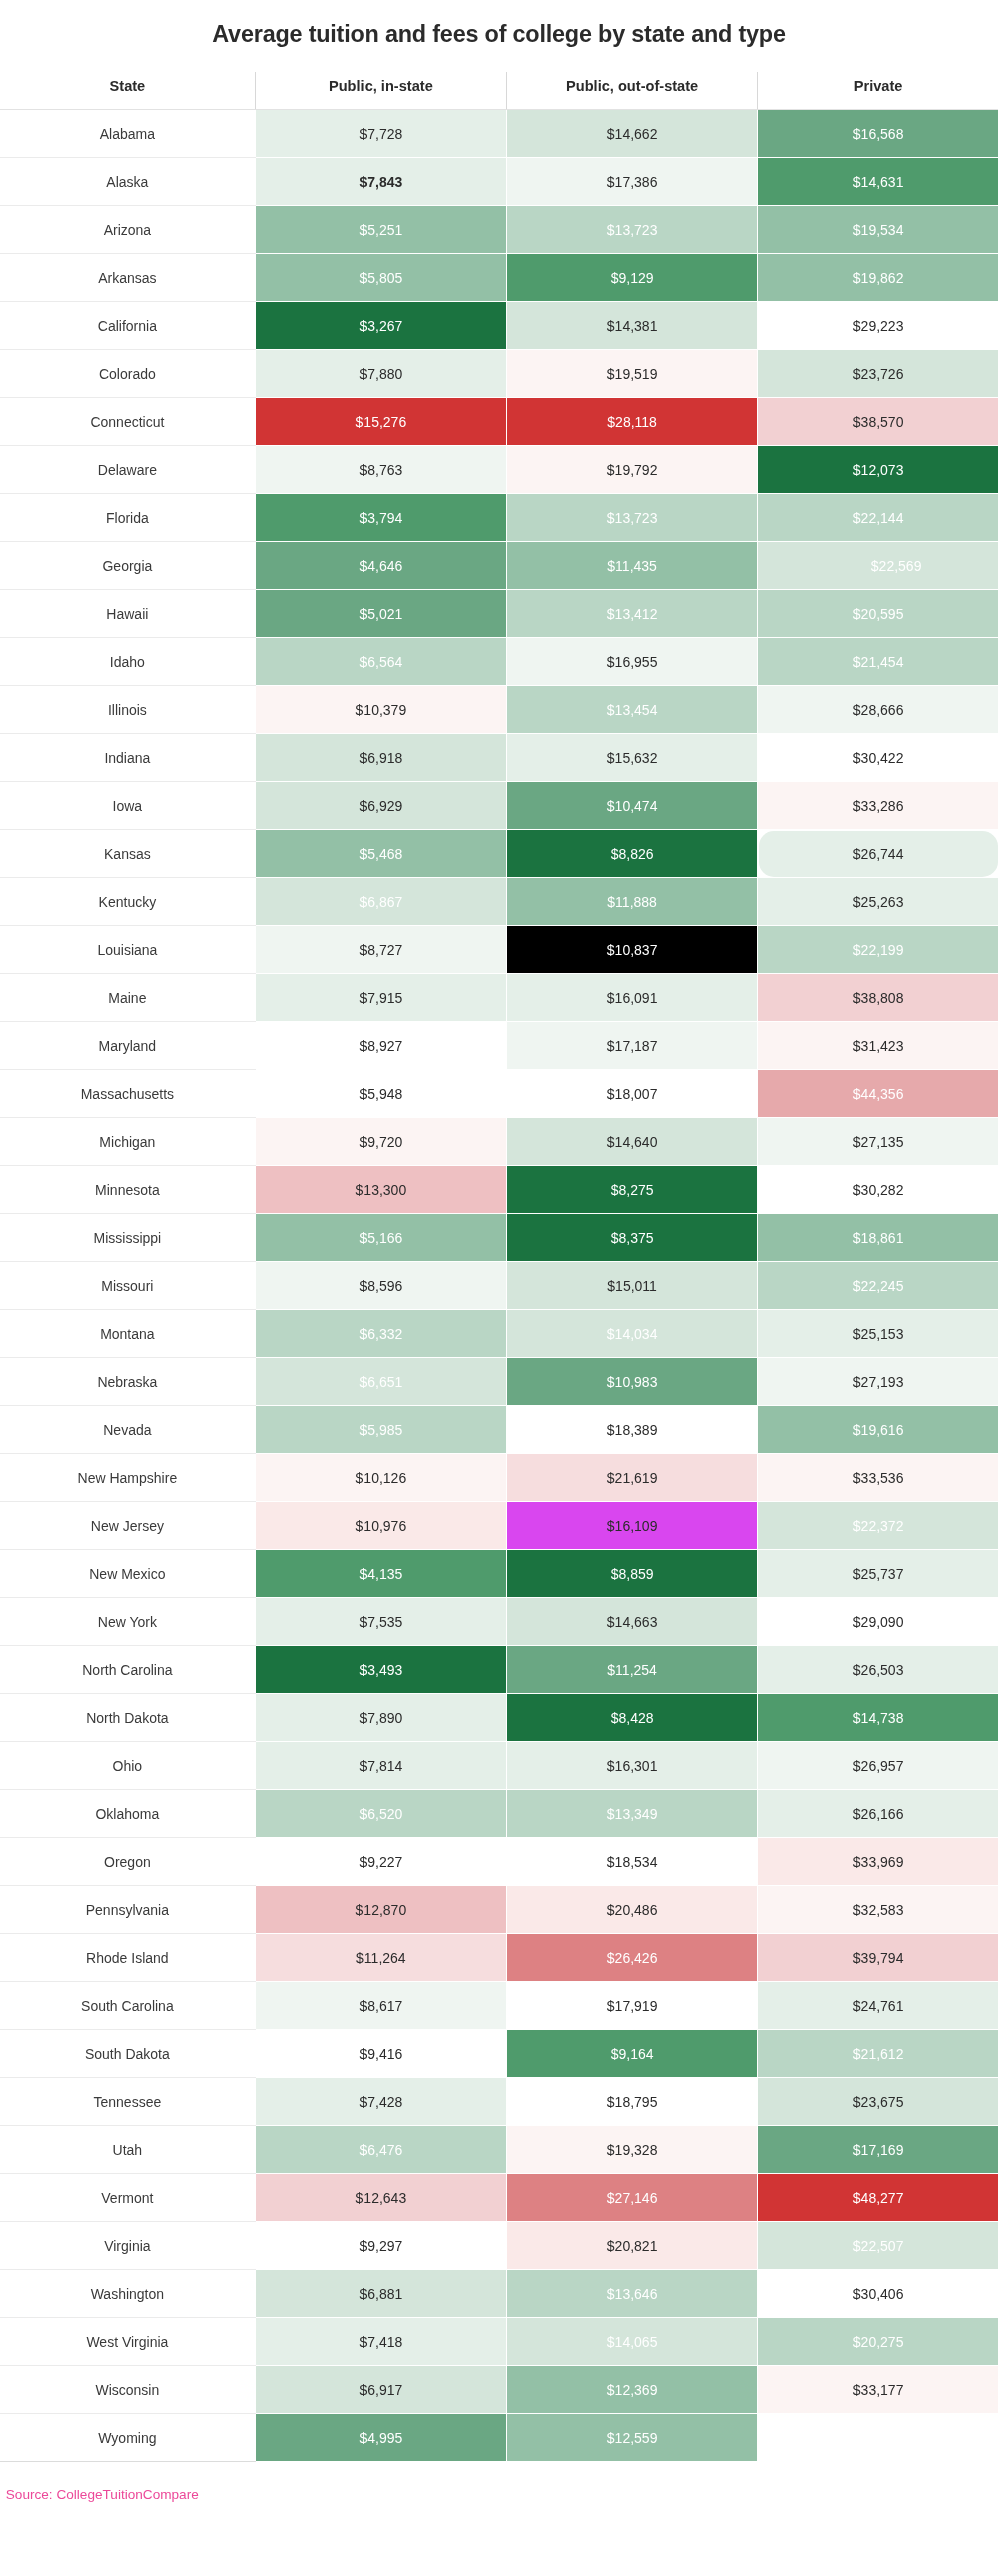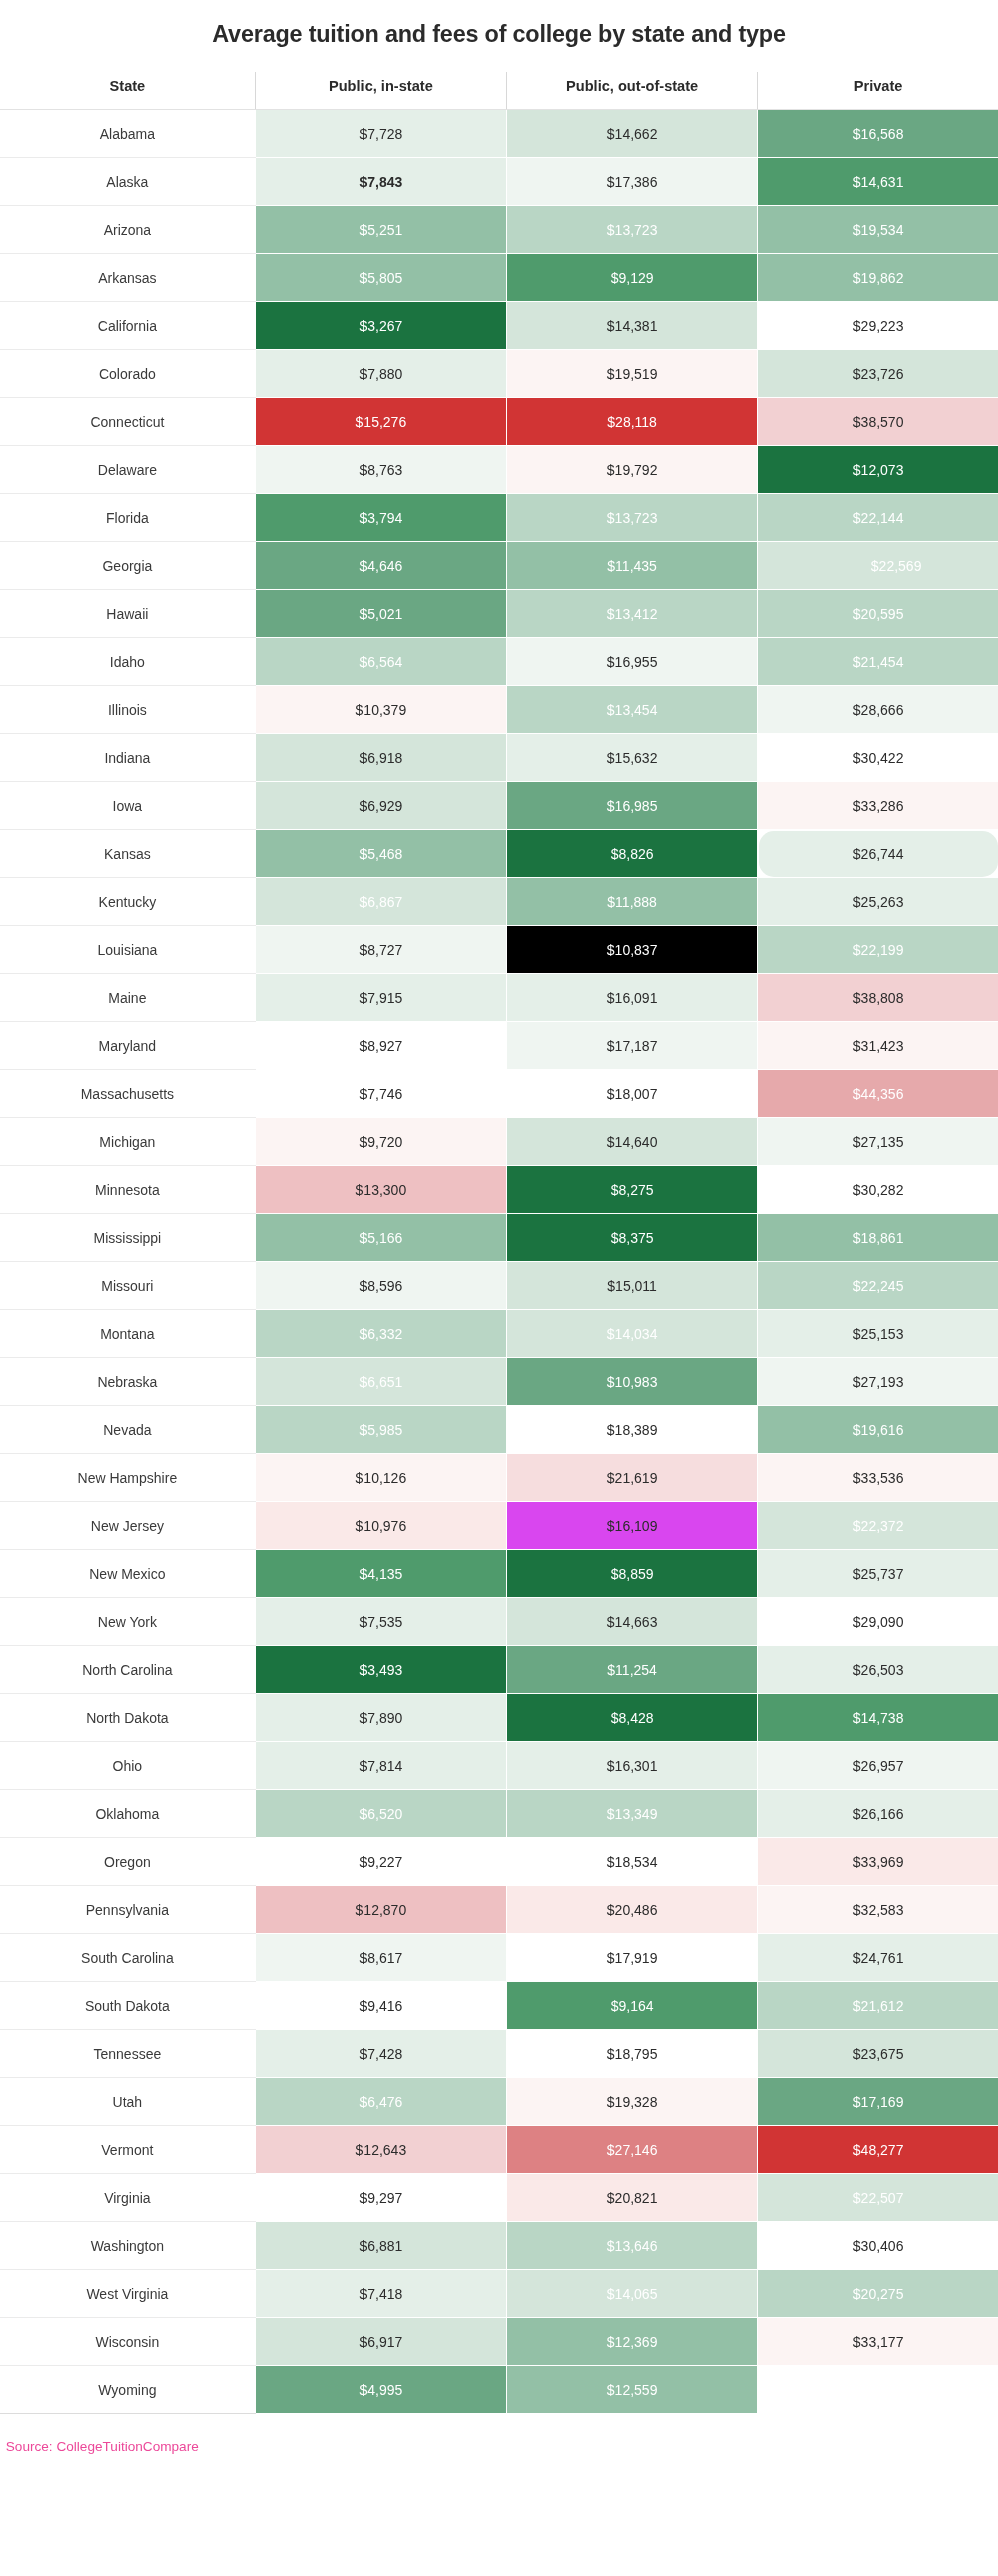--- a/index.html
+++ b/index.html
@@ -192,21 +192,21 @@
         </tr>
         <tr>
           <td class="state-cell">Indiana</td>
           <td class="val-cell" style="background-color: rgb(212, 229, 218);">$6,918</td>
           <td class="val-cell" style="background-color: rgb(228, 239, 232);">$15,632</td>
           <td class="val-cell" style="background-color: rgb(255, 255, 255);">$30,422</td>
         </tr>
         <tr>
           <td class="state-cell">Iowa</td>
           <td class="val-cell" style="background-color: rgb(212, 229, 218);">$6,929</td>
-          <td class="val-cell light-text" style="background-color: rgb(106, 167, 131);">$16,985</td>
+          <td class="val-cell light-text" style="background-color: rgb(106, 167, 131);">$10,474</td>
           <td class="val-cell" style="background-color: rgb(252, 244, 243);">$33,286</td>
         </tr>
         <tr>
           <td class="state-cell">Kansas</td>
           <td class="val-cell light-text" style="background-color: rgb(147, 192, 166);">$5,468</td>
           <td class="val-cell light-text" style="background-color: rgb(27, 115, 64);">$8,826</td>
           <td class="val-cell" style="background-color: rgb(228, 239, 232); border-radius: 16px;">$26,744</td>
         </tr>
         <tr>
           <td class="state-cell">Kentucky</td>
@@ -227,21 +227,21 @@
           <td class="val-cell" style="background-color: rgb(242, 208, 210);">$38,808</td>
         </tr>
         <tr>
           <td class="state-cell">Maryland</td>
           <td class="val-cell" style="background-color: rgb(255, 255, 255);">$8,927</td>
           <td class="val-cell" style="background-color: rgb(239, 245, 241);">$17,187</td>
           <td class="val-cell" style="background-color: rgb(252, 244, 243);">$31,423</td>
         </tr>
         <tr>
           <td class="state-cell">Massachusetts</td>
-          <td class="val-cell" style="background-color: rgb(255, 255, 255);">$7,746</td>
+          <td class="val-cell" style="background-color: rgb(255, 255, 255);">$5,948</td>
           <td class="val-cell" style="background-color: rgb(255, 255, 255);">$18,007</td>
           <td class="val-cell light-text" style="background-color: rgb(230, 169, 171);">$44,356</td>
         </tr>
         <tr>
           <td class="state-cell">Michigan</td>
           <td class="val-cell" style="background-color: rgb(252, 244, 243);">$9,720</td>
           <td class="val-cell" style="background-color: rgb(212, 229, 218);">$14,640</td>
           <td class="val-cell" style="background-color: rgb(239, 245, 241);">$27,135</td>
         </tr>
         <tr>
@@ -334,20 +334,26 @@
           <td class="val-cell" style="background-color: rgb(255, 255, 255);">$18,534</td>
           <td class="val-cell" style="background-color: rgb(250, 233, 232);">$33,969</td>
         </tr>
         <tr>
           <td class="state-cell">Pennsylvania</td>
           <td class="val-cell" style="background-color: rgb(238, 192, 194);">$12,870</td>
           <td class="val-cell" style="background-color: rgb(250, 233, 232);">$20,486</td>
           <td class="val-cell" style="background-color: rgb(252, 244, 243);">$32,583</td>
         </tr>
         <tr>
+          <td class="state-cell">Rhode Island</td>
+          <td class="val-cell" style="background-color: rgb(246, 221, 222);">$11,264</td>
+          <td class="val-cell light-text" style="background-color: rgb(221, 129, 131);">$26,426</td>
+          <td class="val-cell" style="background-color: rgb(242, 208, 210);">$39,794</td>
+        </tr>
+        <tr>
           <td class="state-cell">South Carolina</td>
           <td class="val-cell" style="background-color: rgb(239, 245, 241);">$8,617</td>
           <td class="val-cell" style="background-color: rgb(255, 255, 255);">$17,919</td>
           <td class="val-cell" style="background-color: rgb(228, 239, 232);">$24,761</td>
         </tr>
         <tr>
           <td class="state-cell">South Dakota</td>
           <td class="val-cell" style="background-color: rgb(255, 255, 255);">$9,416</td>
           <td class="val-cell light-text" style="background-color: rgb(79, 155, 108);">$9,164</td>
           <td class="val-cell light-text" style="background-color: rgb(185, 214, 197);">$21,612</td>

